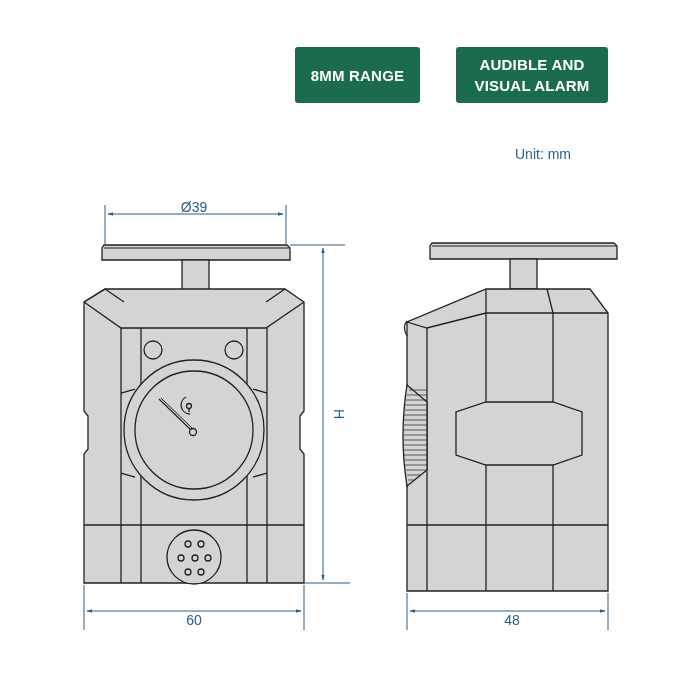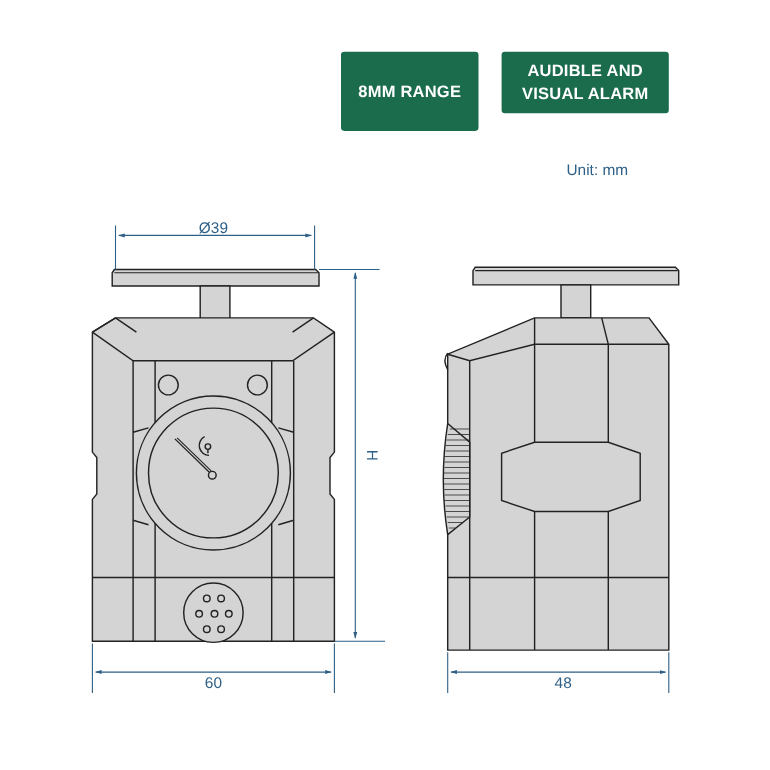--- a/index.html
+++ b/index.html
@@ -2,21 +2,21 @@
 <html><head>
 <meta charset="utf-8">
 <style>
   html, body { margin: 0; padding: 0; background: #ffffff; }
   body { width: 700px; height: 700px; position: relative; overflow: hidden;
          font-family: "Liberation Sans", sans-serif; }
   .badge { position: absolute; background: #1b6b4d; color: #ffffff;
            border-radius: 3px; display: flex; align-items: center; justify-content: center;
            text-align: center; font-family: "Liberation Sans", sans-serif; font-weight: bold;
            font-size: 15px; line-height: 21px; letter-spacing: 0.2px; }
-  #badge-range { left: 310px; top: 47px; width: 125px; height: 72px; }
+  #badge-range { left: 295px; top: 47px; width: 125px; height: 56px; }
   #badge-alarm { left: 456px; top: 47px; width: 152px; height: 56px; white-space: pre-line; }
   #unit-label { position: absolute; left: 515px; top: 146px; font-size: 14px; color: #2e5f86; text-align: center; }
   svg { position: absolute; left: 0; top: 0; }
   .dimtext { font-family: "Liberation Sans", sans-serif; font-size: 14px; fill: #2e5f86; }
 </style>
 </head>
 <body>
 
 <div id="badge-range" class="badge">8MM  RANGE</div>
 <div id="badge-alarm" class="badge">AUDIBLE AND

